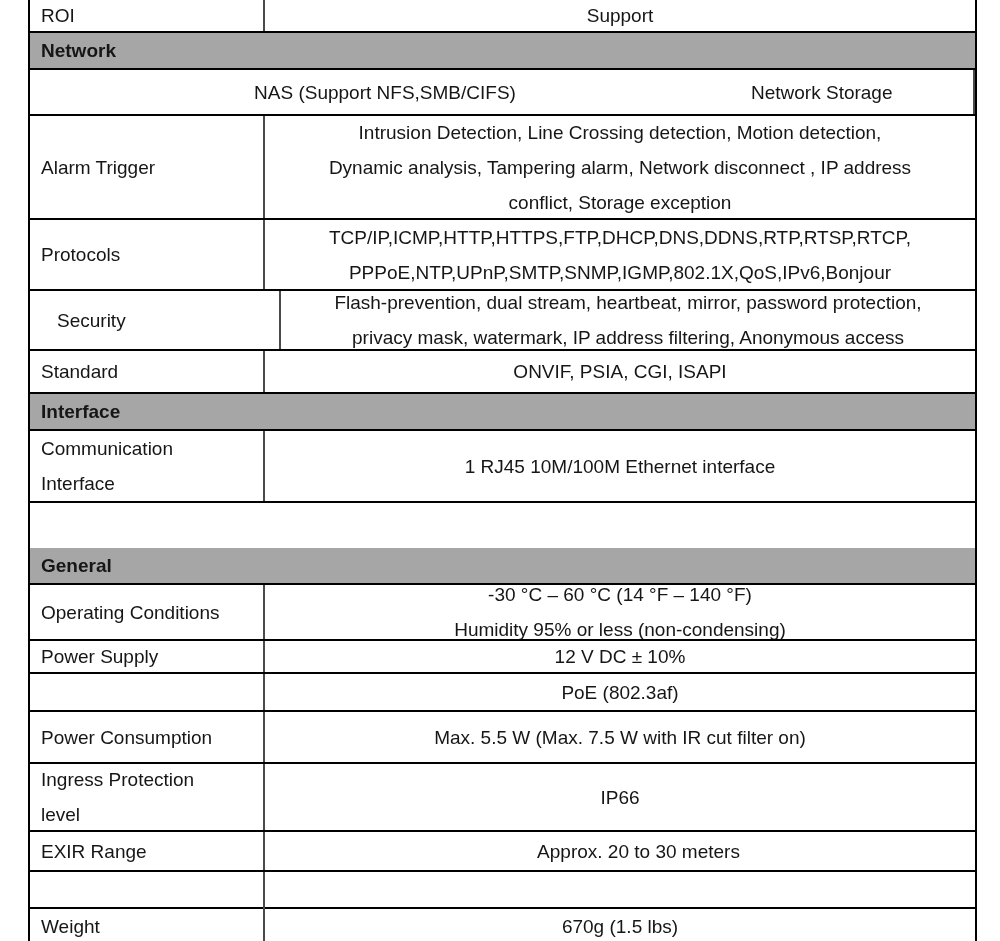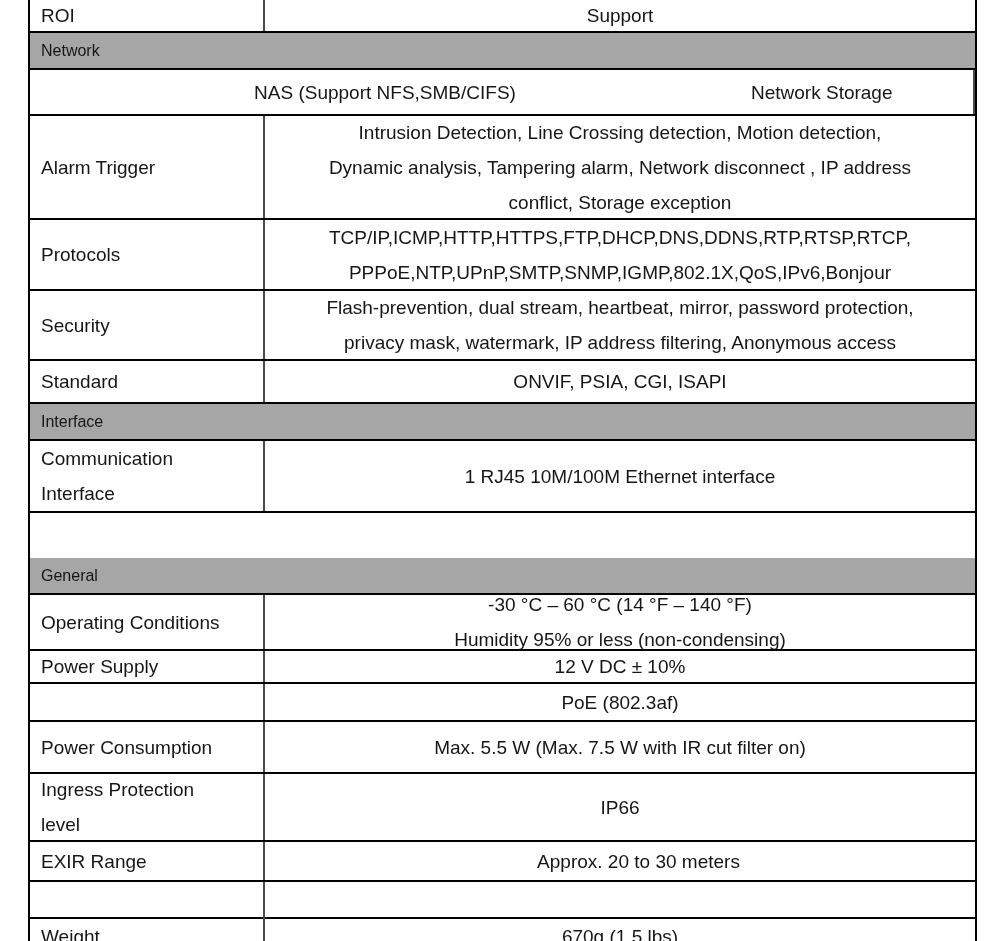--- a/index.html
+++ b/index.html
@@ -58,28 +58,28 @@
     white-space: nowrap;
   }
   .section {
     background: #a6a6a6;
     display: flex;
     align-items: center;
     padding-left: 11px;
     box-sizing: border-box;
     border-bottom: 2px solid #000;
   }
-  .section .ln { font-size: 16px; }
+  .section .ln { font-size: 19px; font-weight: bold; }
   
   .r0  { height: 33px; }
   .r1  { height: 37px; }
   .r2  { height: 46px; }
   .r3  { height: 104px; }
   .r4  { height: 71px; }
-  .r5  { height: 70px; }
+  .r5  { height: 60px; padding-left: 16px; }
   .r6  { height: 43px; }
   .r7  { height: 37px; }
   .r8  { height: 72px; }
   .r9  { height: 37px; margin-top: 45px; }
   .r10 { height: 56px; }
   .r11 { height: 33px; }
   .r12 { height: 38px; }
   .r13 { height: 52px; }
   .r14 { height: 68px; }
   .r15 { height: 40px; gap: 37px; }

